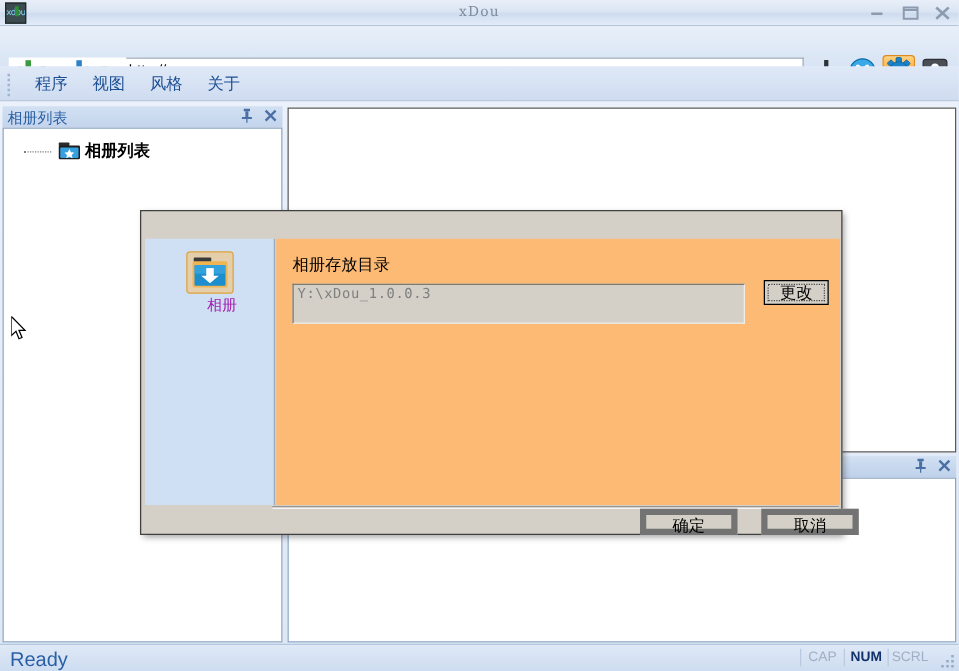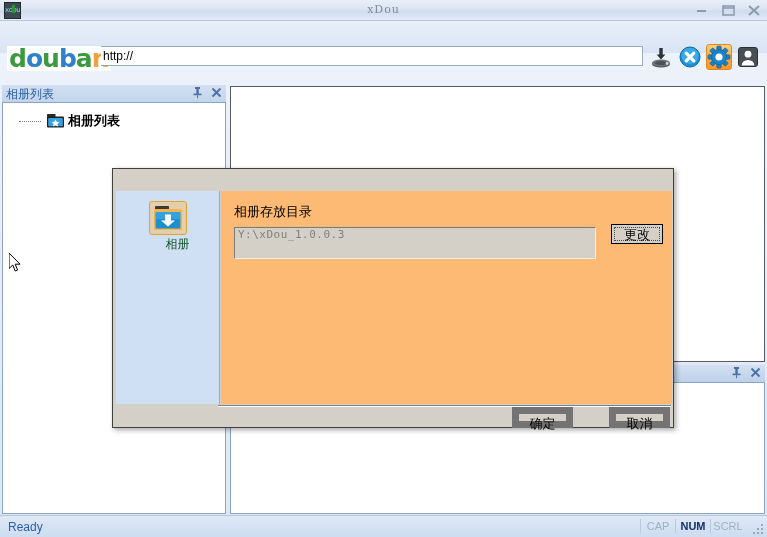--- a/index.html
+++ b/index.html
@@ -142,21 +142,21 @@
     background:#ffffff;border:1px solid #8ba4c4;box-sizing:border-box;
   }
 
   
   .statusbar{
     position:absolute;left:0;top:515px;width:767px;height:22px;
     background:linear-gradient(to bottom,#dfe9f7 0%,#cddcf0 100%);
     border-top:1px solid #b4c6de;box-sizing:border-box;
   }
   .status-text{
-    position:absolute;left:8px;top:4px;font-size:12px;color:#2a5fa5;
+    position:absolute;left:8px;top:4px;font-size:16px;color:#2a5fa5;
   }
   .status-panes{position:absolute;right:22px;top:3px;display:flex;}
   .spane{
     width:30px;text-align:center;font-size:11px;color:#9fb0c6;
     border-left:1px solid #b9c9e0;padding:1px 2px;
   }
   .spane.active{color:#12326b;font-weight:bold;}
   .grip-corner{position:absolute;right:4px;bottom:3px;width:12px;height:12px;}
   .grip-corner i{position:absolute;width:2px;height:2px;background:#94a9c3;}
 
@@ -183,21 +183,21 @@
   .dlg-close svg{position:absolute;left:2px;top:1px;}
   .dlg-side{
     position:absolute;left:3px;top:22px;width:104px;height:213px;
     background:#cfe0f5;border-right:1px solid #9aaabd;box-sizing:border-box;
   }
   .side-item{
     width:100%;margin-top:10px;text-align:center;cursor:default;
   }
   .side-item .ico{display:block;margin:0 auto 1px auto;width:38px;height:34px;position:relative;}
   .side-item .lbl{
-    font-size:12px;color:#14532d;
+    font-size:12px;color:#a21caf;
     font-family:"DejaVu Sans","Liberation Sans",sans-serif;
     margin-left:20px;
   }
   .side-item.sel .ico{
     background:rgba(255,185,80,.45);border:1px solid #e0a33c;border-radius:3px;box-sizing:border-box;
   }
   .dlg-pane{
     position:absolute;left:108px;top:22px;width:451px;height:213px;
     background:#fdba74;box-sizing:border-box;
   }
@@ -224,22 +224,22 @@
     font-family:"DejaVu Sans","Liberation Sans",sans-serif;
   }
   .dlg-sep{
     position:absolute;left:105px;top:236px;width:453px;height:0;
     border-top:1px solid #808080;border-bottom:1px solid #ffffff;
   }
   .dlg-footer{
     position:absolute;left:0;top:238px;width:560px;height:21px;
   }
   .dbtn{
-    position:absolute;top:0;width:61px;height:21px;
-    background:#d4d0c8;border:7px solid #737373;box-sizing:border-box;
+    position:absolute;top:0;width:78px;height:21px;
+    background:#d4d0c8;border:5px solid #737373;box-sizing:border-box;
     font-size:13px;text-align:center;line-height:19px;color:#000;cursor:default;
     font-family:"DejaVu Sans","Liberation Sans",sans-serif;
   }
   .dbtn.ok{left:399px;}
   .dbtn.cancel{left:496px;}
 </style>
 </head>
 <body>
 
 <div id="app">
@@ -318,20 +318,35 @@
         <svg width="26" height="26" viewBox="0 0 26 26">
           <rect x="3.5" y="3.5" width="19" height="19" rx="2.5" fill="#4a4f55" stroke="#2c3035" stroke-width="1"></rect>
           <circle cx="13" cy="10.2" r="3.4" fill="#ffffff"></circle>
           <path d="M6.6 21.5 a6.4 5.6 0 0 1 12.8 0 z" fill="#ffffff"></path>
         </svg>
       </div>
 
     </div>
   </div>
 
+  <div class="menubar">
+    <div class="grip">
+      <i></i>
+        <i></i>
+        <i></i>
+        <i></i>
+        <i></i>
+    </div>
+    <div class="menu-items">
+      <div class="menu-item">程序</div>
+      <div class="menu-item">视图</div>
+      <div class="menu-item">风格</div>
+      <div class="menu-item">关于</div>
+    </div>
+  </div>
 
   <div class="content-area"></div>
 
   <div class="dock-left">
     <div class="dock-caption">
       <span class="cap-text">相册列表</span>
       <span class="cap-btns">
         <span class="cap-btn">
           <svg width="11" height="13">
               <rect x="3" y="1" width="5" height="2" fill="#4a6fa5"></rect>

